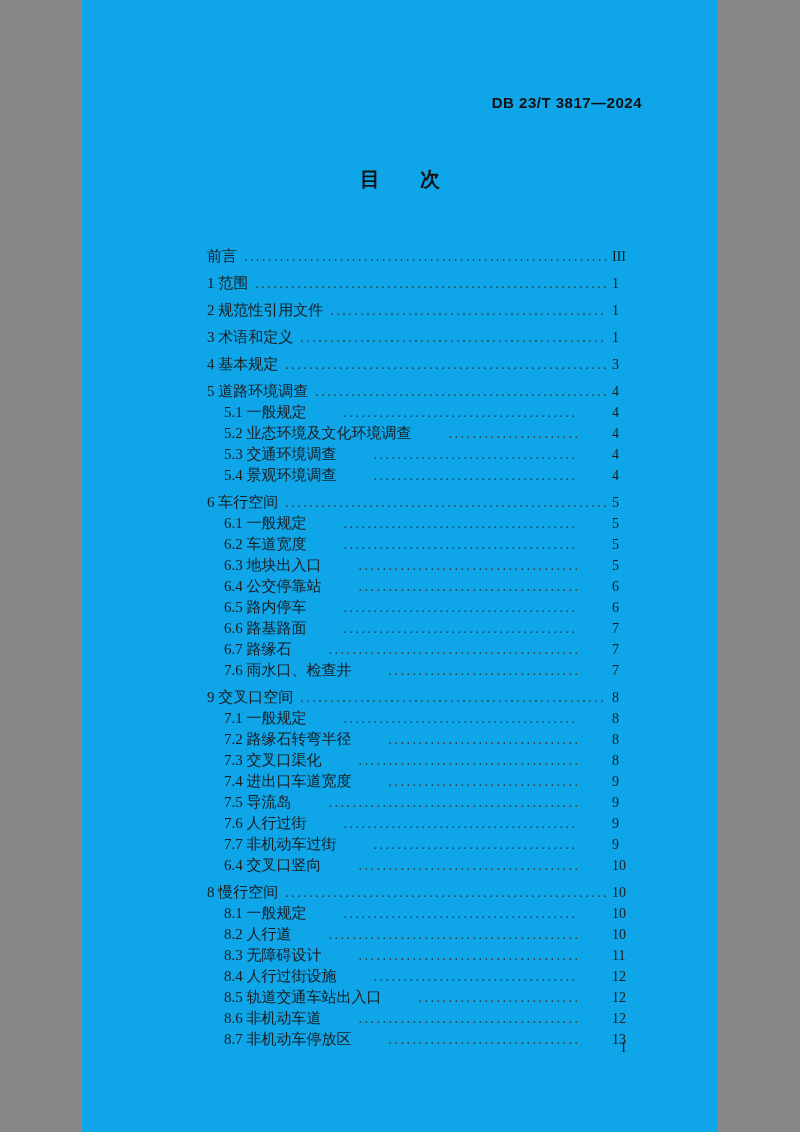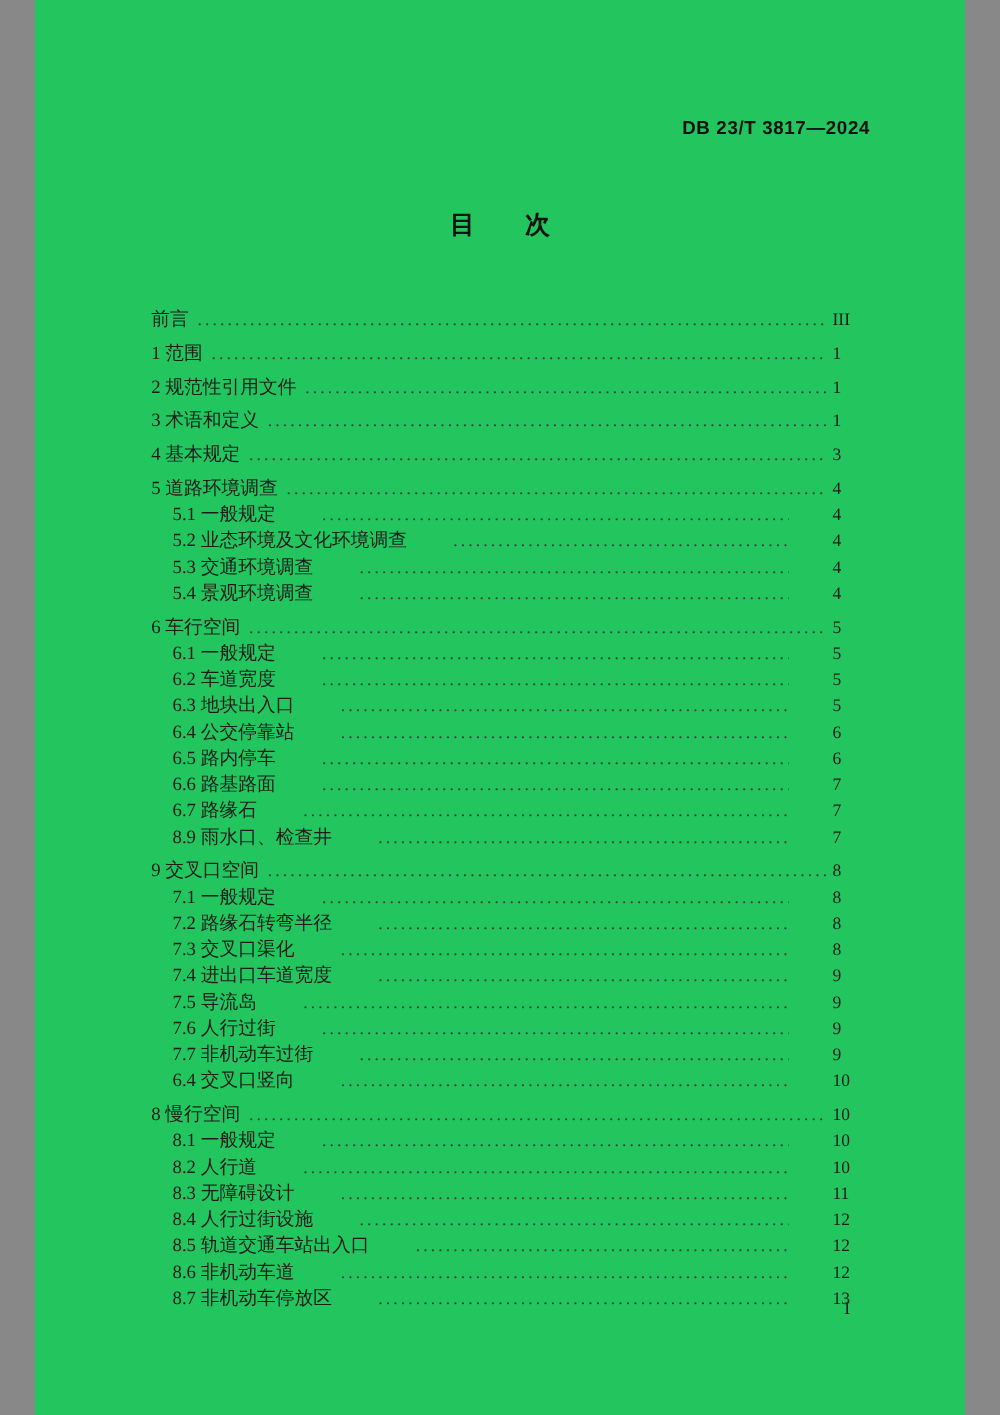--- a/index.html
+++ b/index.html
@@ -1,22 +1,22 @@
 <!DOCTYPE html>
 <html><head>
 <meta charset="utf-8">
 <style>
   * { margin: 0; padding: 0; box-sizing: border-box; }
   html, body { background: #888; }
   .page {
     position: relative;
-    width: 744px;
+    width: 636px;
     height: 1132px;
     margin: 0 auto;
-    background: #22c55e;
+    background: #0ea5e9;
     color: #1a1a1a;
     font-family: "Liberation Serif", "DejaVu Serif", serif;
     overflow: hidden;
   }
   .doc-header {
     position: absolute;
     top: 94px;
     left: 0;
     right: 76px;
     text-align: right;
@@ -48,20 +48,21 @@
     line-height: 21px;
     font-size: 15px;
     color: #1c1c1c;
   }
   .toc-row.level-1 { margin-top: 6px; }
   .toc-row.level-1:first-child { margin-top: 0; }
   .toc-row.level-2 { padding-left: 17px; gap: 30px; }
   .toc-label {
     white-space: nowrap;
     flex-shrink: 0;
+    margin-left: 32px;
   }
   .toc-dots {
     flex: 1;
     overflow: hidden;
     white-space: nowrap;
     margin: 0 5px 0 7px;
     color: #3a3a3a;
   }
   .toc-dots::after {
     content: "................................................................................................................................................................................................................";
@@ -175,21 +176,21 @@
     <span class="toc-label">6.6 路基路面</span>
     <span class="toc-dots"></span>
     <span class="toc-page">7</span>
   </div>
       <div class="toc-row level-2">
     <span class="toc-label">6.7 路缘石</span>
     <span class="toc-dots"></span>
     <span class="toc-page">7</span>
   </div>
       <div class="toc-row level-2">
-    <span class="toc-label">8.9 雨水口、检查井</span>
+    <span class="toc-label">7.6 雨水口、检查井</span>
     <span class="toc-dots"></span>
     <span class="toc-page">7</span>
   </div>
       <div class="toc-row level-1">
     <span class="toc-label">9 交叉口空间</span>
     <span class="toc-dots"></span>
     <span class="toc-page">8</span>
   </div>
       <div class="toc-row level-2">
     <span class="toc-label">7.1 一般规定</span>

